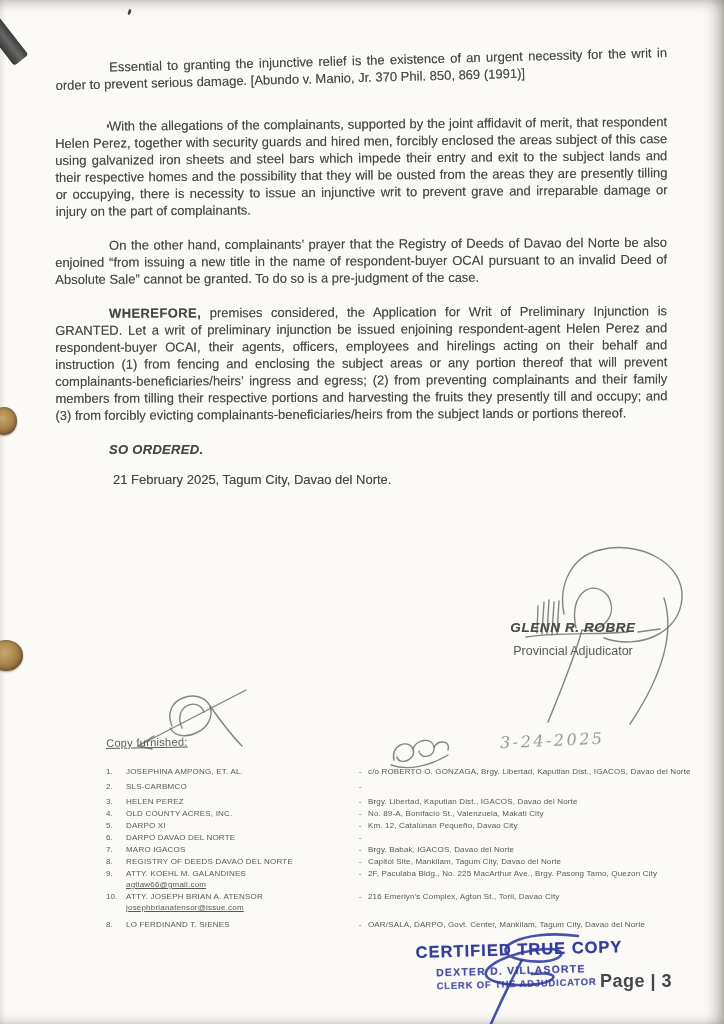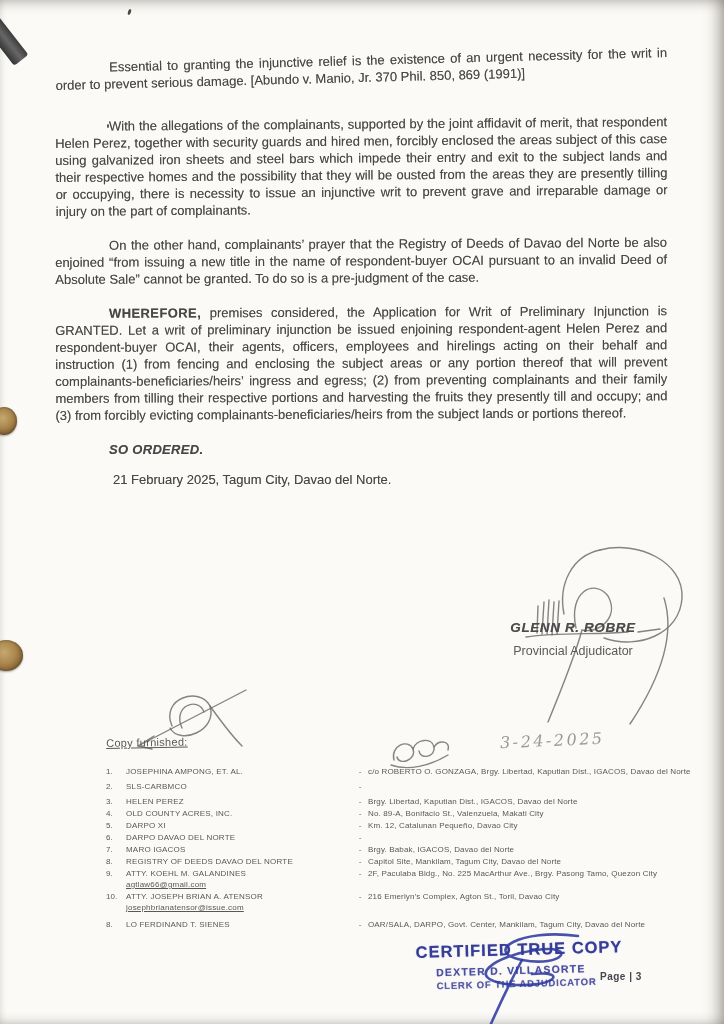--- a/index.html
+++ b/index.html
@@ -79,21 +79,21 @@
   }
 
   
   .stamp{position:absolute;left:416px;top:940px;transform:rotate(-1.6deg);color:#363d97;text-shadow:0 0 1px rgba(54,61,151,.55);}
   .stamp-l1{font-size:16.5px;font-weight:bold;letter-spacing:1px;}
   .stamp-l2{font-size:10.5px;font-weight:bold;letter-spacing:1.2px;margin:5px 0 0 20px;opacity:.9;}
   .stamp-l3{font-size:9.5px;font-weight:bold;letter-spacing:.8px;margin:2px 0 0 20px;opacity:.85;}
   .stamp-sig{position:absolute;left:430px;top:928px;pointer-events:none;}
   .ink-blue{stroke:#2e3aa0;stroke-width:2.6;fill:none;stroke-linecap:round;opacity:.88;}
 
-  .page-label{position:absolute;left:600px;top:971px;font-size:10px;font-weight:bold;color:#45454d;letter-spacing:.5px;}
+  .page-label{position:absolute;left:600px;top:971px;font-size:18px;font-weight:bold;color:#45454d;letter-spacing:.5px;}
 </style>
 </head>
 <body>
 
 <div class="page">
 
   <div class="staple"></div>
   <div class="speck s1"></div>
   <div class="speck s2"></div>
   <div class="punch p1"></div>

